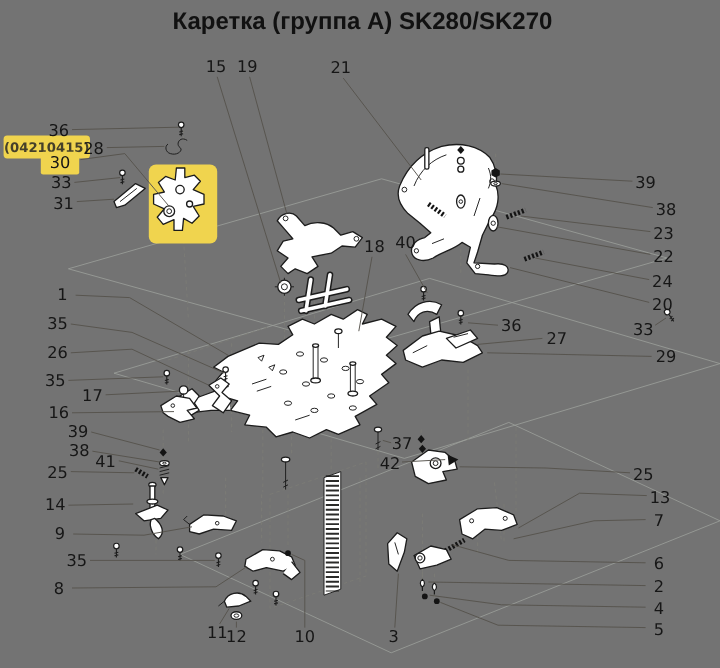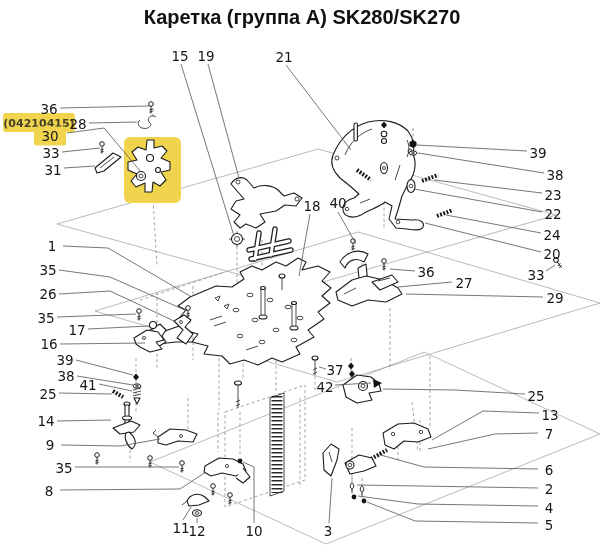--- a/index.html
+++ b/index.html
@@ -1,16 +1,16 @@
 <!DOCTYPE html>
 <html><head>
 <meta charset="utf-8">
 <style>
   html,body{margin:0;padding:0;background:#e8e8e6;}
-  .page{position:relative;width:600px;height:557px;background:#ffffff;overflow:hidden;
+  .page{position:relative;width:600px;height:557px;background:#737373;overflow:hidden;
         font-family:"DejaVu Sans",sans-serif;}
   svg{position:absolute;left:0;top:0;}
   text{user-select:none;}
   .title{font:bold 20px "Liberation Sans",sans-serif;fill:#111;text-anchor:middle;}
   .callout{font:13.5px "DejaVu Sans",sans-serif;fill:#161616;text-anchor:middle;dominant-baseline:central;}
   .code-label{font:bold 11px "DejaVu Sans",sans-serif;fill:#45402a;text-anchor:middle;dominant-baseline:central;}
   .leader{stroke:#57544d;stroke-width:.8;fill:none;}
   .plane{stroke:#9b9e9a;stroke-width:.7;fill:none;}
   .dashes{stroke:#7c7c76;stroke-width:.7;fill:none;stroke-dasharray:3 2.6;}
   .part{stroke:#1c1c1c;stroke-width:1.1;fill:#fff;stroke-linejoin:round;}

